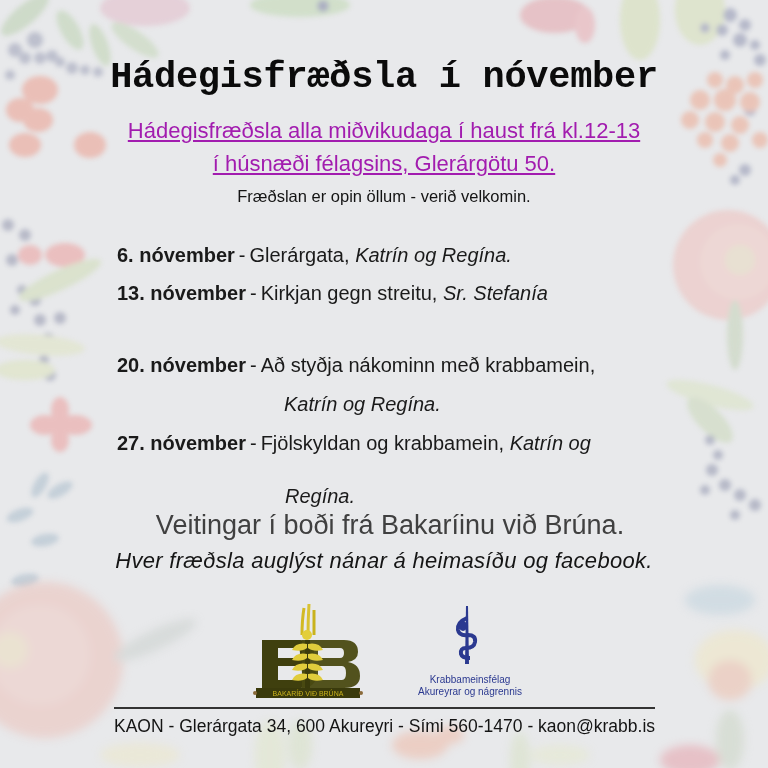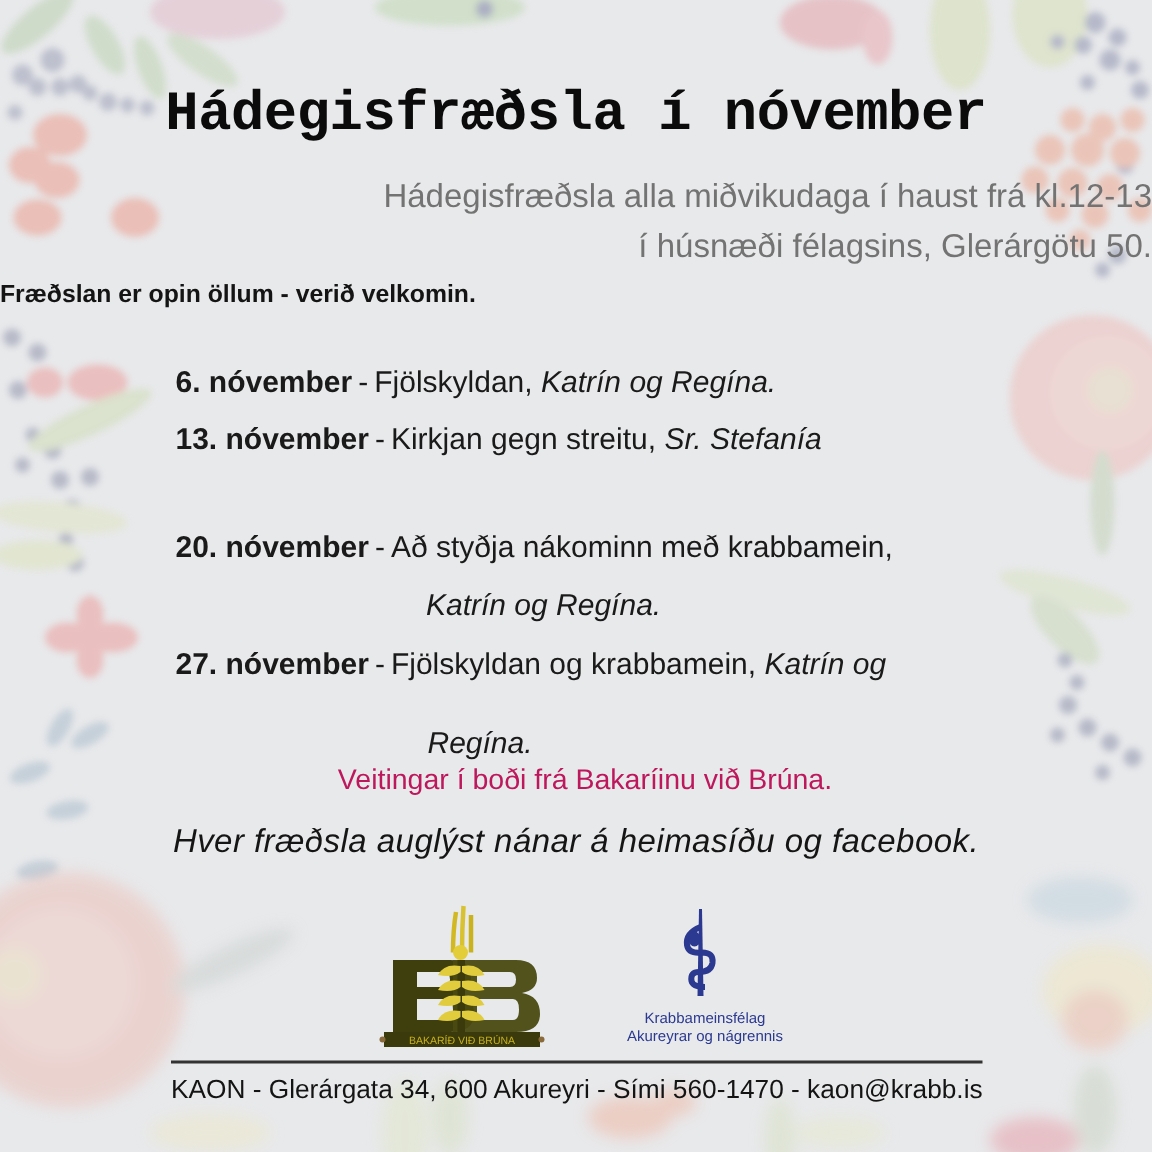--- a/index.html
+++ b/index.html
@@ -4,41 +4,41 @@
 <style>
   html, body { margin: 0; padding: 0; }
   body { width: 768px; height: 768px; overflow: hidden; background: #e7e8ea; }
   .page { position: relative; width: 768px; height: 768px; background: #e8e9eb; overflow: hidden;
           font-family: "Liberation Sans", "DejaVu Sans", sans-serif; color: #111; }
   .bg { position: absolute; inset: 0; z-index: 0; }
   .content { position: absolute; inset: 0; z-index: 1; }
 
   .title { position: absolute; left: 0; right: 0; top: 56px; text-align: center;
            font-size: 37px; font-weight: 700; letter-spacing: -0.3px; color: #0b0b0b; font-family: Liberation Mono, monospace; }
-  .intro { position: absolute; left: 0; right: 0; top: 114px; text-align: right;
-           font-size: 22px; font-weight: 300; line-height: 33px; color: #737373; }
-  .open { position: absolute; left: 0; right: 0; top: 187px; 
-          font-size: 16.5px; font-weight: 700; color: #141414; }
+  .intro { position: absolute; left: 0; right: 0; top: 114px; text-align: center;
+           font-size: 22px; font-weight: 300; line-height: 33px; color: #a21caf; text-decoration: underline; }
+  .open { position: absolute; left: 0; right: 0; top: 187px; text-align: center;
+          font-size: 16.5px; font-weight: 400; color: #141414; }
 
   .schedule { position: absolute; left: 117px; top: 238px; width: 560px; }
   .event { position: relative; font-size: 20px; line-height: 35px; color: #1a1a1a; }
   .event .date { font-weight: 700; }
   .event .dash { padding: 0 4px; }
   .event .speaker { font-style: italic; }
   .event .cont { display: block; }
   .e1 { height: 38px; }
   .e2 { height: 72px; }
   .e2 .cont { padding-left: 174px; }
   .e3 { height: 78px; }
   .e3 .cont { padding-left: 167px; margin-top: 4px; }
   .e4 { height: 70px; }
   .e4 .cont { padding-left: 168px; margin-top: 18px; }
 
   .refresh { position: absolute; left: 0; right: 0; top: 510px; text-align: center;
-             font-size: 19px; font-weight: 300; color: #be185d; padding-left: 12px; }
+             font-size: 27px; font-weight: 300; color: #404040; padding-left: 12px; }
   .more { position: absolute; left: 0; right: 0; top: 548px; text-align: center;
           font-size: 22px; font-style: italic; color: #151515; letter-spacing: 0.3px; }
 
   .logo-bakari { position: absolute; left: 252px; top: 600px; width: 112px; height: 100px; }
   .logo-krabb { position: absolute; left: 410px; top: 604px; width: 120px; height: 96px; }
   .krabb-text { position: absolute; left: 0; right: 0; top: 70px; text-align: center;
                 font-size: 10px; line-height: 12px; color: #2b3990; }
 
   .divider { position: absolute; left: 114px; top: 707px; width: 541px; height: 2px; background: #333; }
   .footer { position: absolute; left: 114px; top: 716px; width: 560px;
@@ -207,21 +207,21 @@
 
     <div class="intro">
       <div>Hádegisfræðsla alla miðvikudaga í haust frá kl.12-13</div>
       <div>í húsnæði félagsins, Glerárgötu 50.</div>
     </div>
 
     <div class="open">Fræðslan er opin öllum - verið velkomin.</div>
 
     <div class="schedule">
       <div class="event e1">
-        <span class="date">6. nóvember</span><span class="dash">-</span><span>Fjölskyldan,</span>
+        <span class="date">6. nóvember</span><span class="dash">-</span><span>Glerárgata,</span>
         <span class="speaker">Katrín og Regína.</span>
       </div>
       <div class="event e2">
         <span class="date">13. nóvember</span><span class="dash">-</span><span>Kirkjan gegn streitu,</span>
         <span class="speaker">Sr. Stefanía</span>
       </div>
       <div class="event e3">
         <span class="date">20. nóvember</span><span class="dash">-</span><span>Að styðja nákominn með krabbamein,</span>
         <span class="speaker cont">Katrín og Regína.</span>
       </div>

